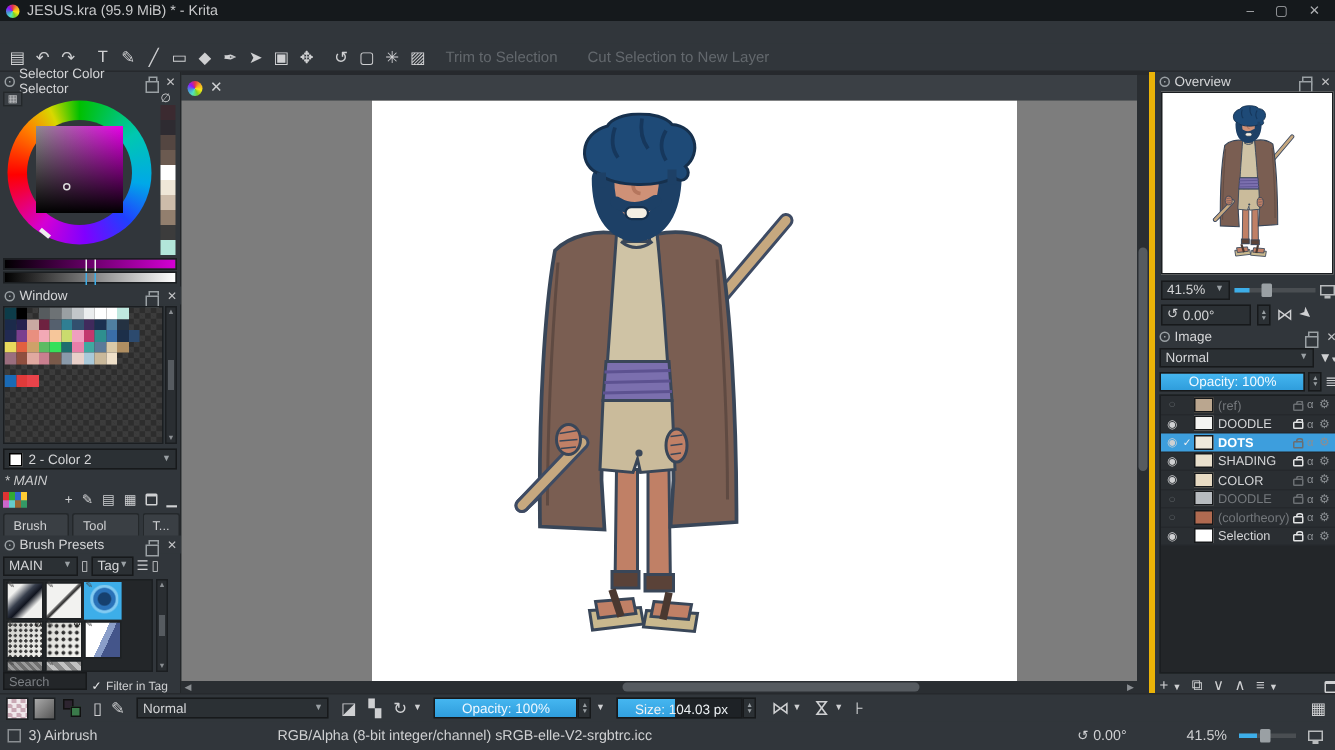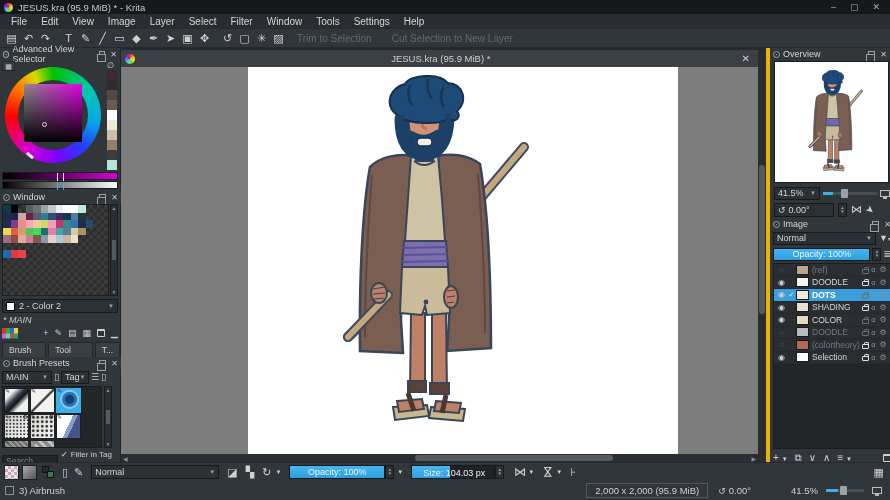--- a/index.html
+++ b/index.html
@@ -87,33 +87,20 @@
   <div class="abs" id="titlebar">
     <span class="klogo"></span>
     <span>JESUS.kra (95.9 MiB) * - Krita</span>
     <span id="winbtns">
       <span>–</span>
       <span>▢</span>
       <span>✕</span>
     </span>
   </div>
 
-  <div class="abs" id="menubar">
-      <span class="menu-item">File</span>
-      <span class="menu-item">Edit</span>
-      <span class="menu-item">View</span>
-      <span class="menu-item">Image</span>
-      <span class="menu-item">Layer</span>
-      <span class="menu-item">Select</span>
-      <span class="menu-item">Filter</span>
-      <span class="menu-item">Window</span>
-      <span class="menu-item">Tools</span>
-      <span class="menu-item">Settings</span>
-      <span class="menu-item">Help</span>
-    </div>
 
   <div class="abs" id="toolbar">
     <span id="tbicons" style="display:flex;">
         <span class="tb-icon">▤</span>
         <span class="tb-icon">↶</span>
         <span class="tb-icon">↷</span>
         <span class="tb-sep"></span>
         <span class="tb-icon">T</span>
         <span class="tb-icon">✎</span>
         <span class="tb-icon">╱</span>
@@ -130,21 +117,21 @@
         <span class="tb-icon">▨</span>
       </span>
     <span class="tb-disabled">Trim to Selection</span>
     <span class="tb-disabled">Cut Selection to New Layer</span>
   </div>
 
   <div class="abs" style="left:0;top:48px;width:121px;height:414px;border-right:1px solid #232629;">
 
     <div class="dock-head">
       <span class="dock-dot"></span>
-      <span>Advanced View Selector</span>
+      <span>Selector Color Selector</span>
       <span class="dock-float"></span>
       <span class="dock-x">✕</span>
     </div>
     <div class="abs" style="left:2px;top:13px;width:13px;height:10px;background:#3a3f44;border:1px solid #24282b;color:#cfd0d2;font-size:7px;text-align:center;line-height:9px;">▦</div>
 
     <div class="abs" style="left:2px;top:14px;width:102px;height:106px;">
       <div class="abs" style="left:3px;top:5px;width:96px;height:96px;border-radius:50%;
         background:conic-gradient(from 0deg,#00c000 0deg,#00c8b0 55deg,#00a8e8 100deg,#2040ff 135deg,#8000ff 175deg,#d400d4 215deg,#ff0000 268deg,#ff8000 310deg,#d8d800 335deg,#00c000 360deg);"></div>
       <div class="abs" style="left:16px;top:18px;width:70px;height:70px;border-radius:50%;background:#31363b;"></div>
       <div class="abs" style="left:22px;top:22px;width:58px;height:58px;
@@ -431,32 +418,31 @@
           <span class="tile tile-tex2" style="display: inline-block;">
             <span class="tile-pen">✎</span>
           </span>
         </div>
     </div>
     <div class="abs sbar" style="left:104px;top:338px;width:8px;height:62px;">
         <span>▲</span>
         <span class="thumbv" style="height:14px;"></span>
         <span>▼</span>
       </div>
-    <div class="abs" style="left:2px;top:402px;width:116px;height:12px;display:flex;align-items:flex-start;gap:3px;">
+    <div class="abs" style="left:2px;top:402px;width:116px;height:12px;display:flex;align-items:flex-end;gap:3px;">
       <span style="width:56px;"><input class="search-input" placeholder="Search" style=""></span>
       <span style="font-size:8px;color:#e8e9ea;">✓</span>
       <span style="font-size:8px;color:#cfd0d2;">Filter in Tag</span>
     </div>
   </div>
 
   <div class="abs" style="left:121px;top:48px;width:645px;height:414px;">
     <div class="abs" style="left:0;top:0;width:645px;height:2px;background:#26292d;"></div>
     <div class="abs" style="left:0;top:2px;width:637px;height:17px;background:#3b4045;display:flex;align-items:center;font-size:9.5px;color:#cfd0d2;">
       <span class="klogo" style="width:10px;height:10px;"></span>
-      <span style="flex:1;text-align:center;">JESUS.kra (95.9 MiB) *</span>
       <span style="padding-right:8px;font-size:10px;">✕</span>
     </div>
     <div class="abs" style="left:0;top:19px;width:637px;height:387px;background:#7d7d7d;overflow:hidden;">
       <div class="abs" style="left:127px;top:0;width:430px;height:387px;background:#ffffff;">
         <svg class="abs" style="left:62px;top:8px;" width="240" height="356" viewBox="0 0 240 356">
           <use href="#fig"></use>
         </svg>
       </div>
     </div>
 
@@ -652,22 +638,22 @@
     <span class="icn" style="margin-left:8px;font-size:12px;display:inline-block;transform:rotate(90deg);">⋈</span>
     <span class="icn" style="font-size:6px;margin-left:2px;">▼</span>
     <span class="icn" style="margin-left:8px;font-size:11px;">⊦</span>
     <span style="flex:1"></span>
     <span class="icn" style="margin-right:6px;font-size:11px;">▦</span>
   </div>
 
   <div class="abs" style="left:0;top:481px;width:890px;height:19px;background:#31363b;display:flex;align-items:center;font-size:9.5px;color:#cfd0d2;">
     <span style="width:9px;height:9px;border:1px solid #8a8e92;margin:0 5px;"></span>
     <span>3) Airbrush</span>
+    <span style="margin-left:120px;">RGB/Alpha (8-bit integer/channel)  sRGB-elle-V2-srgbtrc.icc</span>
     <span style="flex:1"></span>
-    <span style="border:1px solid #55595d;padding:1px 8px;margin-right:10px;">2,000 x 2,000 (95.9 MiB)</span>
     <span class="icn" style="margin-right:3px;">↺</span>
     <span>0.00°</span>
     <span style="width:40px;"></span>
     <span>41.5%</span>
     <span style="position:relative;width:38px;height:3px;background:#4a4e52;margin:0 8px;">
       <span class="abs" style="left:0;top:0;width:12px;height:3px;background:#3daee9;"></span>
       <span class="abs" style="left:14px;top:-3px;width:7px;height:9px;background:#9aa0a4;border-radius:1px;"></span>
     </span>
     <span class="monitor" style="margin-right:8px;"></span>
   </div>

